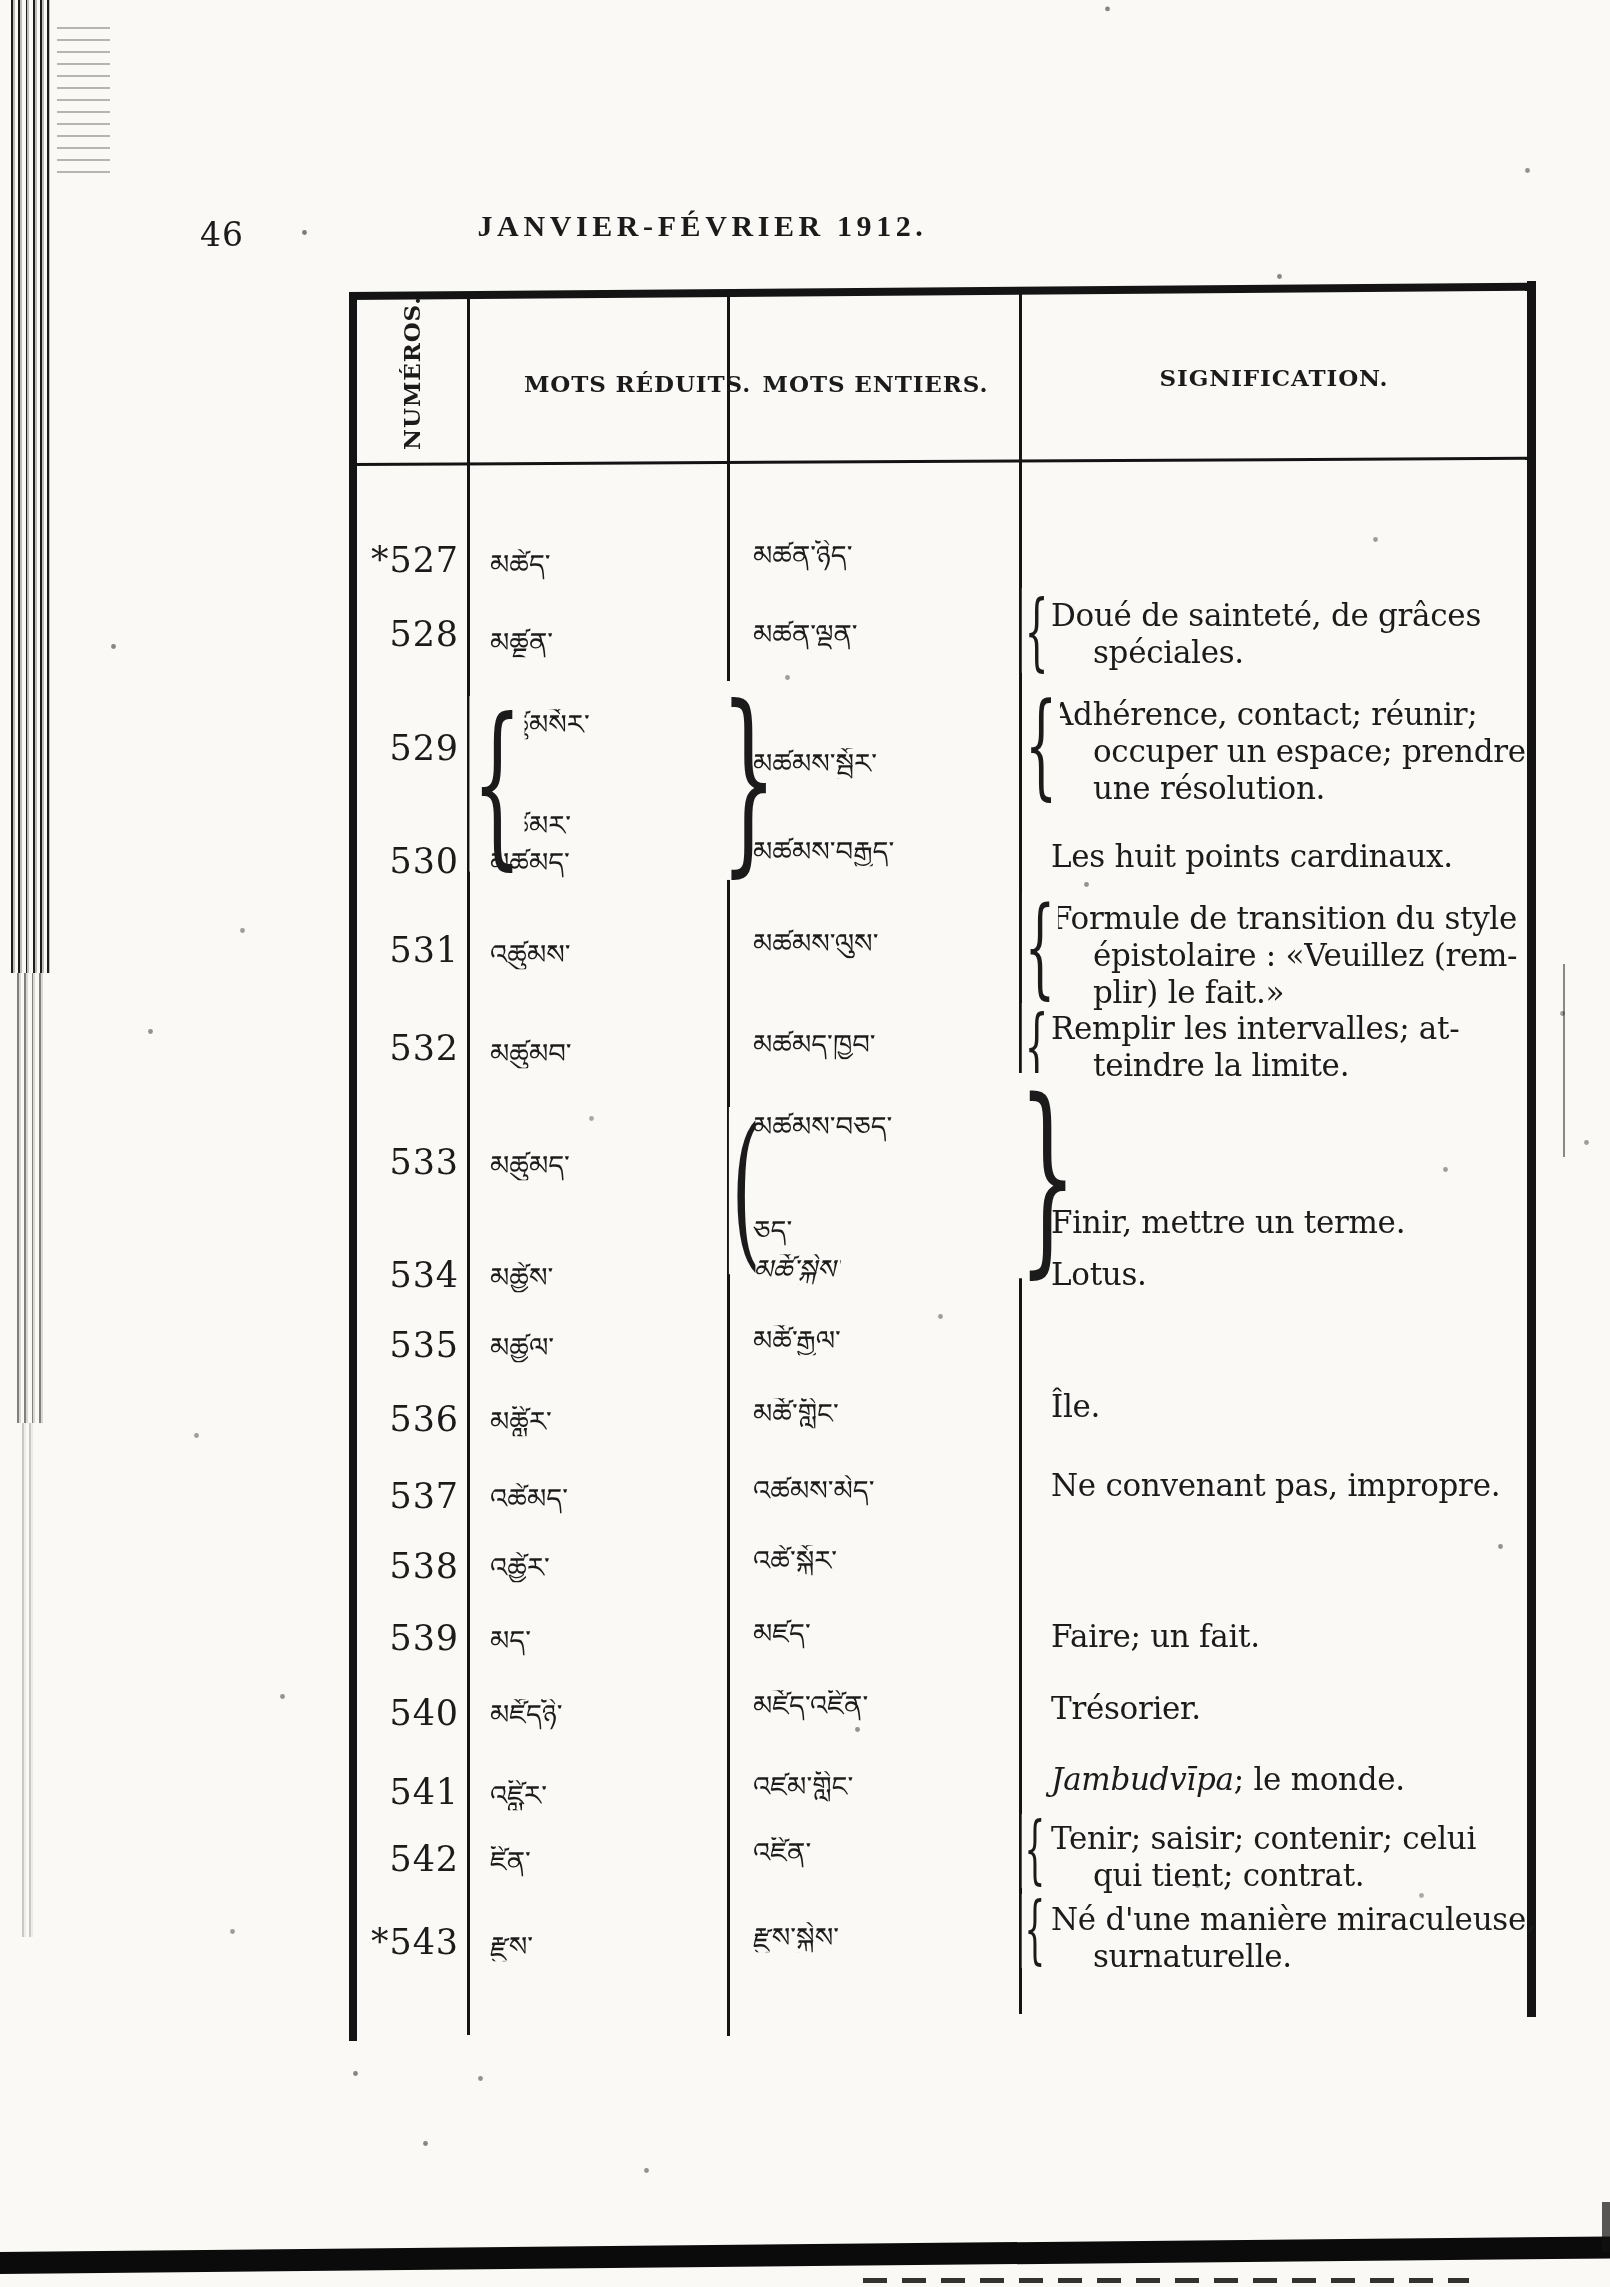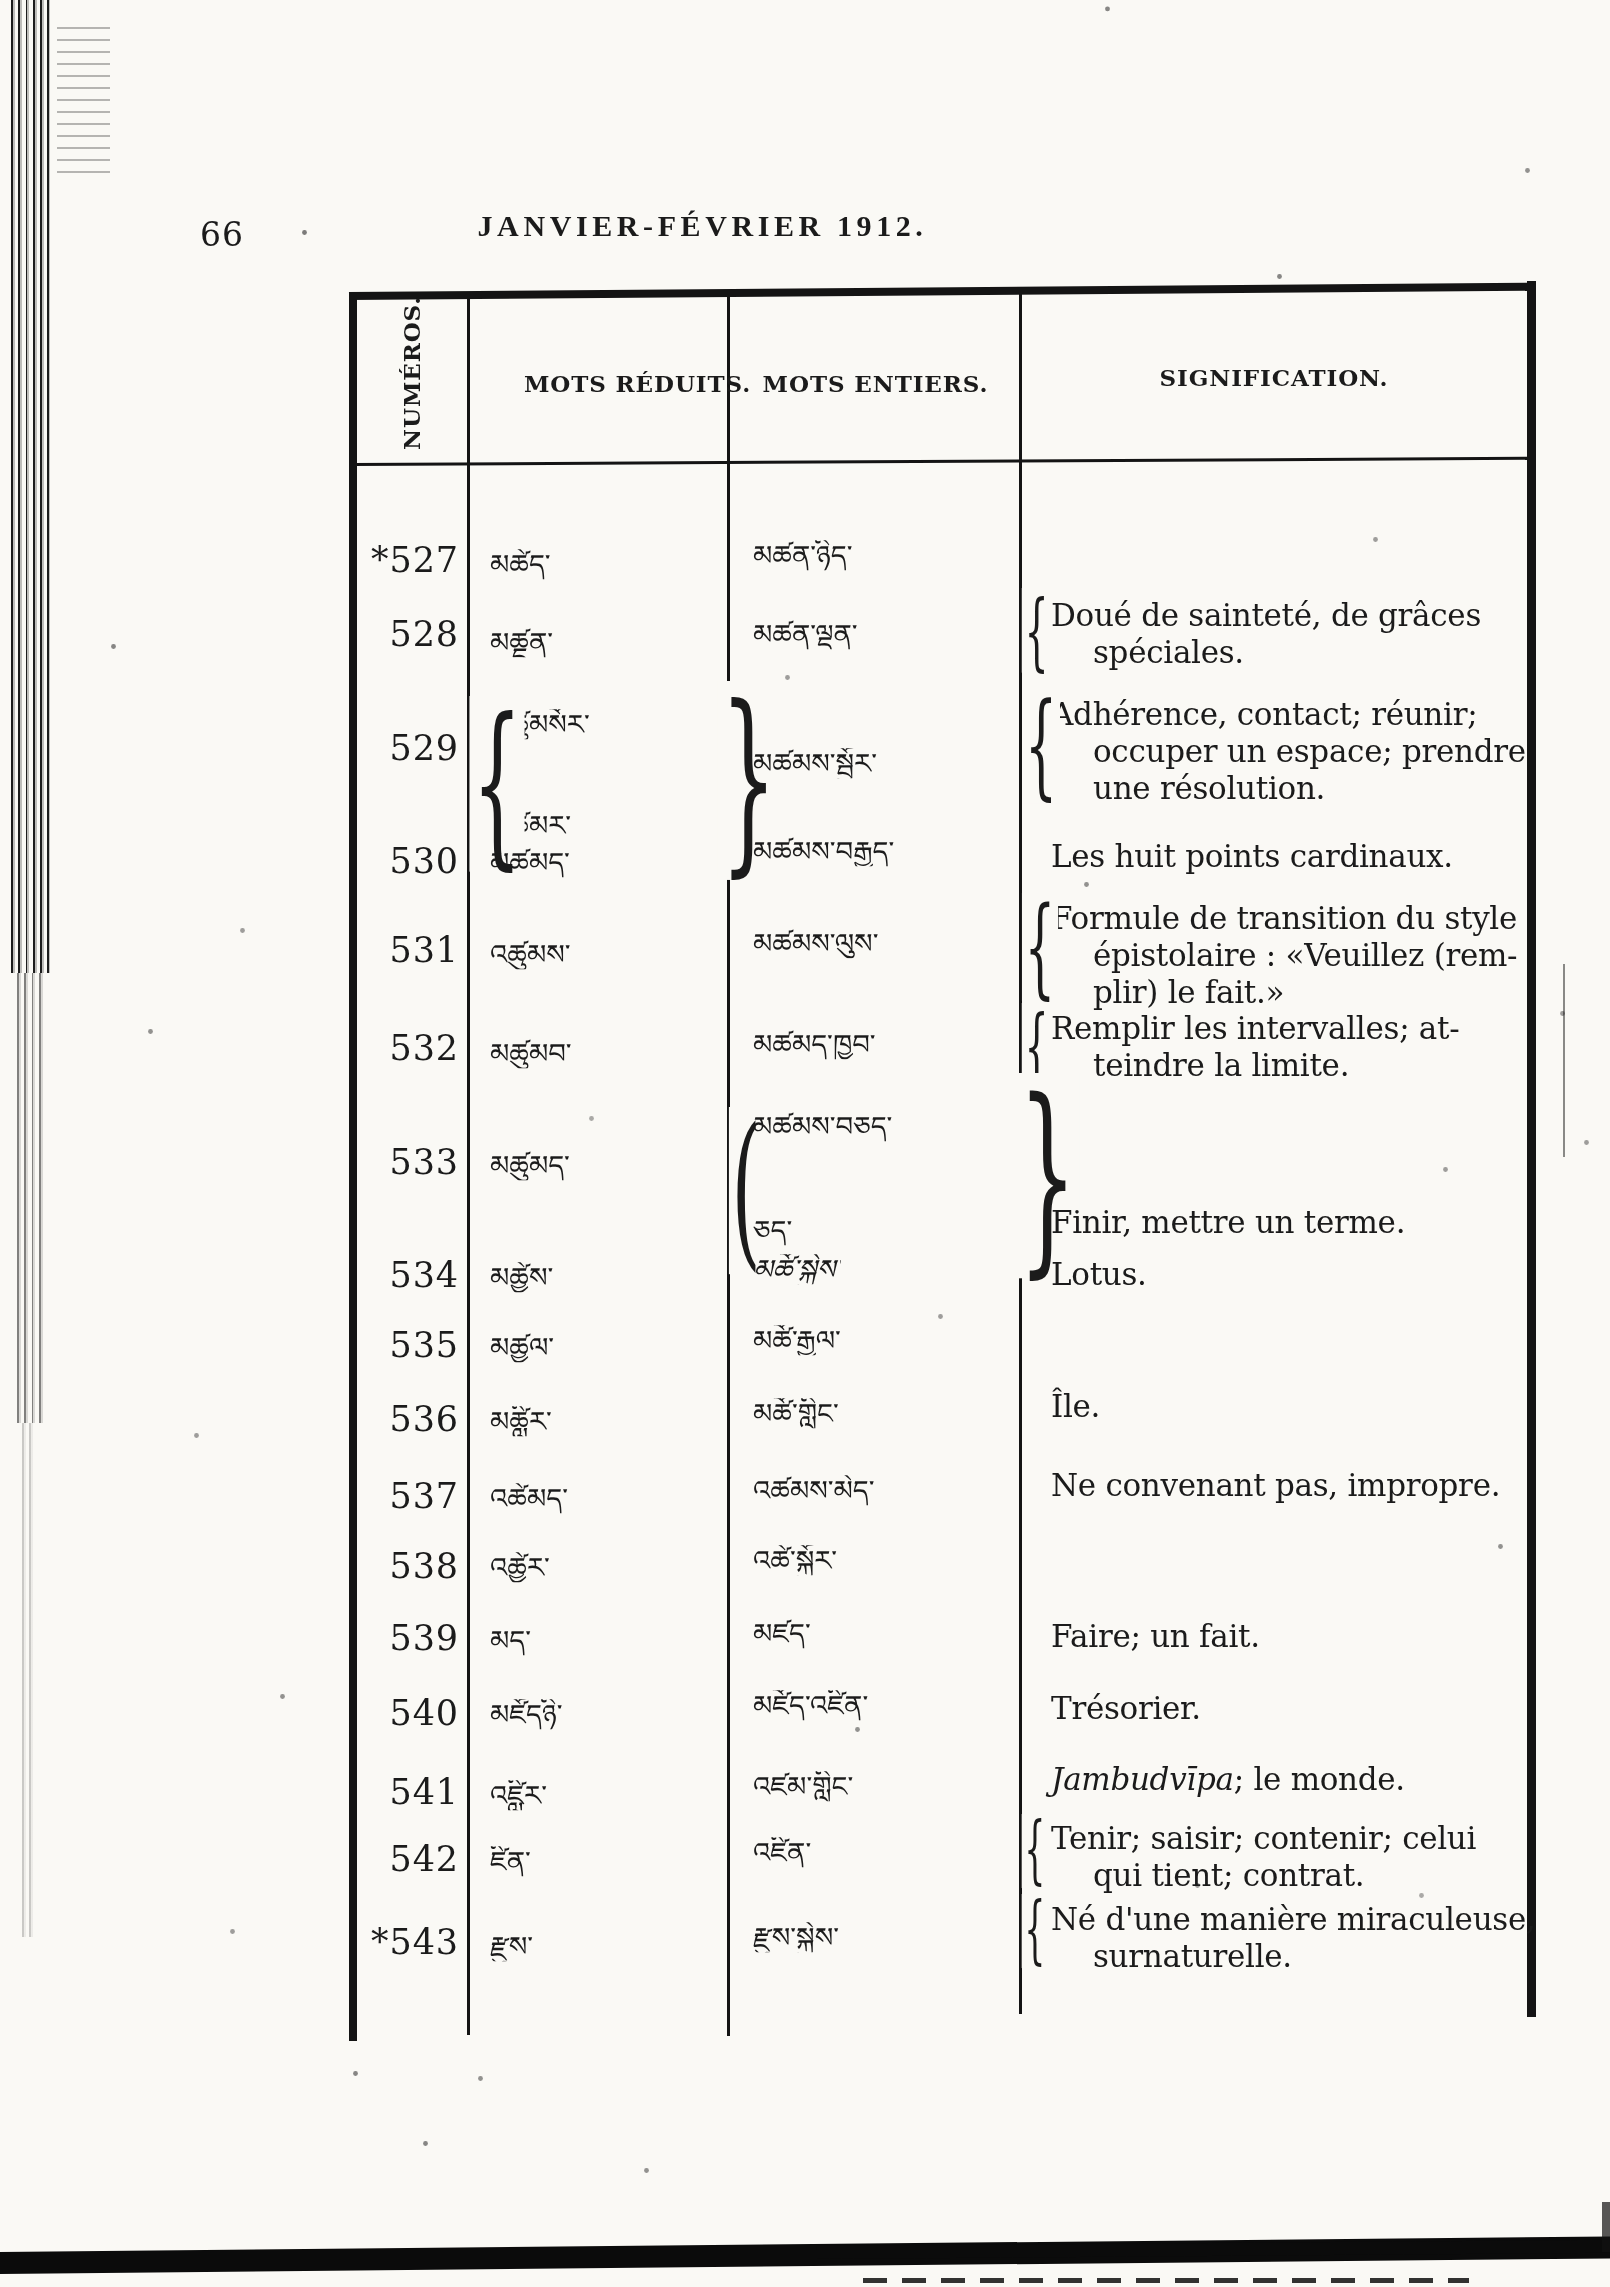--- a/index.html
+++ b/index.html
@@ -81,21 +81,21 @@
   <div class="abs band" id="band-b"></div>
   <div class="abs band" id="band-c"></div>
   <div class="abs" id="corner-hatch"></div>
   <div class="abs" id="speckles"></div>
   <div class="abs" id="faint-line-right"></div>
   <div class="abs" id="bottom-bar"></div>
   <div class="abs" id="bottom-bar2"></div>
   <div class="abs" id="bottom-dashes"></div>
   <div class="abs" id="edge-mark"></div>
 
-  <div class="abs" id="page-number">66</div>
+  <div class="abs" id="page-number">46</div>
   <div class="abs" id="running-header">JANVIER-FÉVRIER 1912.</div>
 
   <div class="abs hline" id="rule-top"></div>
   <div class="abs hline" id="rule-header"></div>
   <div class="abs vline" id="border-left"></div>
   <div class="abs vline" id="border-right"></div>
   <div class="abs vline" id="div-1"></div>
   <div class="abs vline" id="div-2"></div>
   <div class="abs vline" id="div-3"></div>
 

